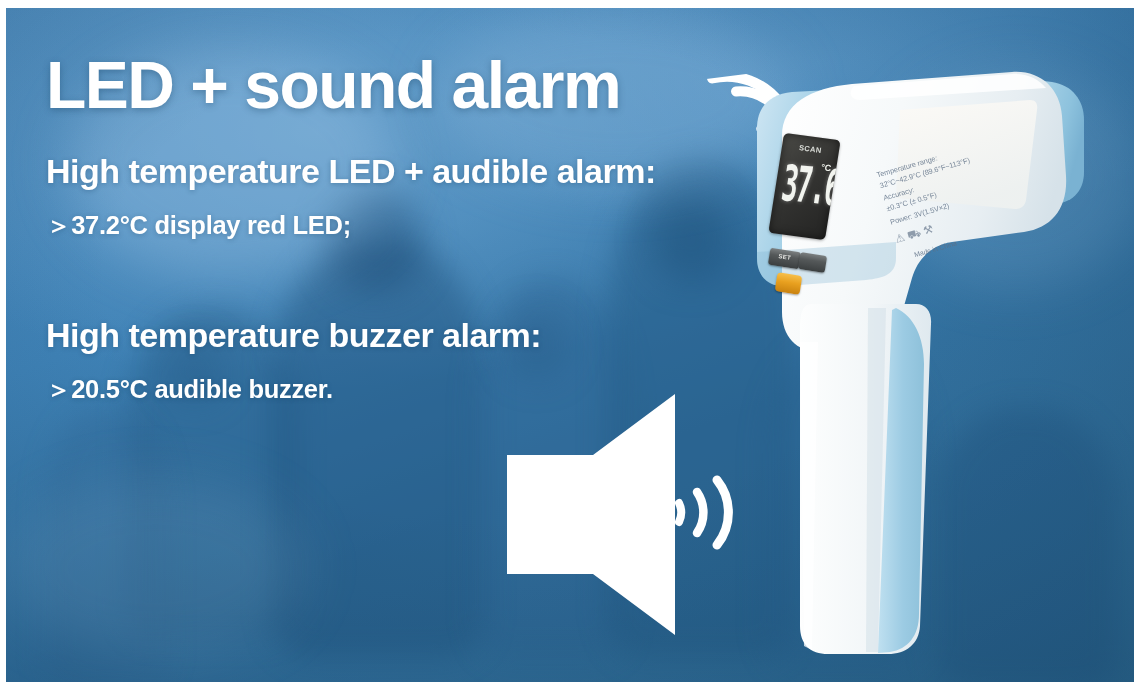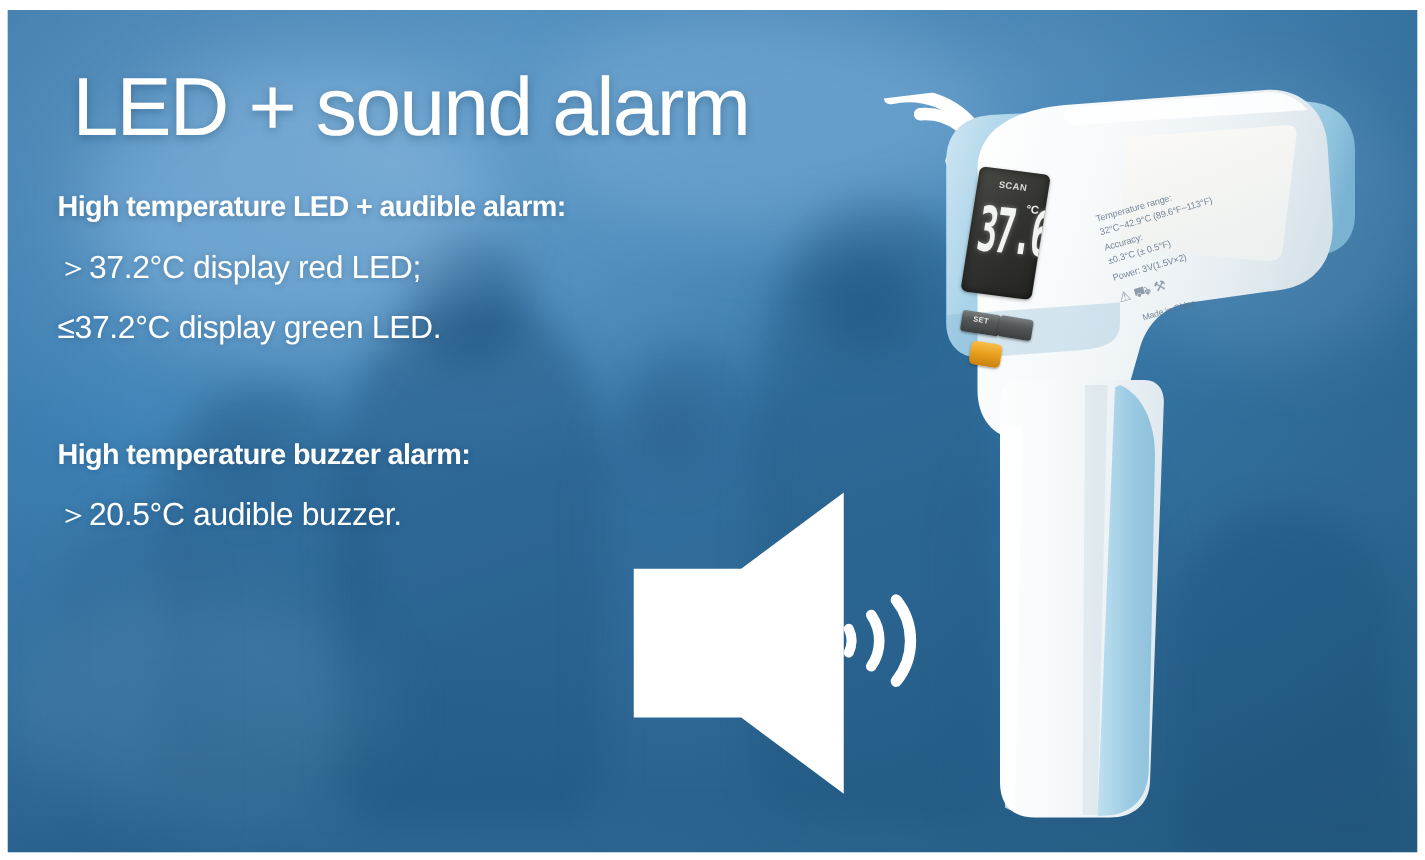--- a/index.html
+++ b/index.html
@@ -60,35 +60,35 @@
   .text-col {
     position: absolute;
     left: 46px;
     top: 52px;
     width: 660px;
     color: #ffffff;
   }
   .headline {
     font-size: 66px;
     line-height: 1.0;
-    font-weight: 400;
+    font-weight: 700;
     letter-spacing: -1.5px;
-    margin: 0 0 34px 12px;
+    margin: 0 0 34px 0;
     text-shadow: 0 2px 7px rgba(16,56,90,0.35);
   }
   .sub-head {
-    font-size: 23px;
+    font-size: 34px;
     font-weight: 700;
     letter-spacing: -0.5px;
     margin: 0 0 8px 0;
     text-shadow: 0 1px 5px rgba(16,56,90,0.32);
   }
   .body-line {
     font-size: 25.5px;
-    font-weight: 400;
+    font-weight: 700;
     letter-spacing: -0.3px;
     margin: 17px 0 8px 0;
     text-shadow: 0 1px 5px rgba(16,56,90,0.30);
   }
   .block-2 { margin-top: 73px; }
 
   
   .speaker-wrap {
     position: absolute;
     left: 505px;
@@ -272,21 +272,20 @@
 
     <div class="vignette"></div>
   </div>
 
   <div class="text-col">
     <h1 class="headline">LED + sound alarm</h1>
 
     <div>
       <p class="sub-head">High temperature LED + audible alarm:</p>
       <p class="body-line">＞37.2°C display red LED;</p>
-      <p class="body-line">≤37.2°C display green LED.</p>
     </div>
 
     <div class="block-2">
       <p class="sub-head">High temperature buzzer alarm:</p>
       <p class="body-line">＞20.5°C audible buzzer.</p>
     </div>
   </div>
 
   <div class="speaker-wrap">
     <svg class="horn" viewBox="0 0 175 245">

